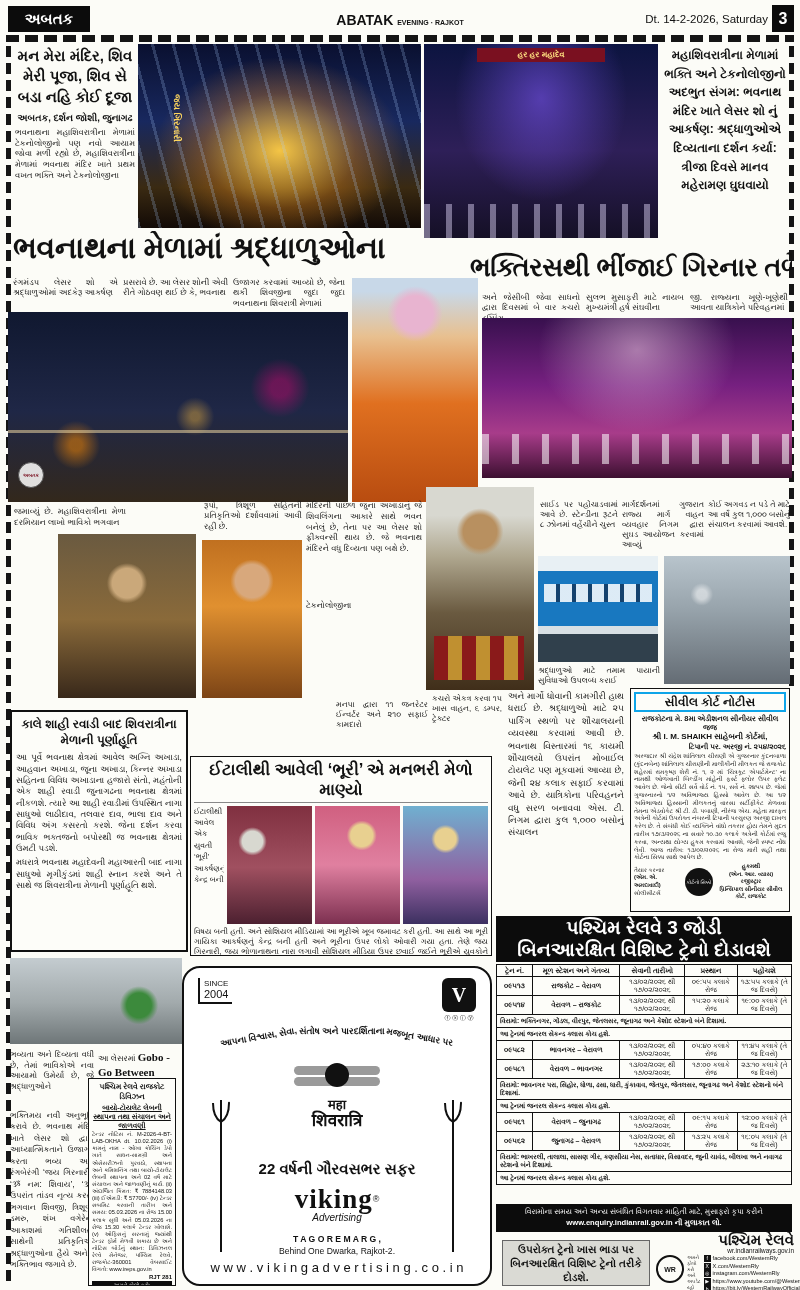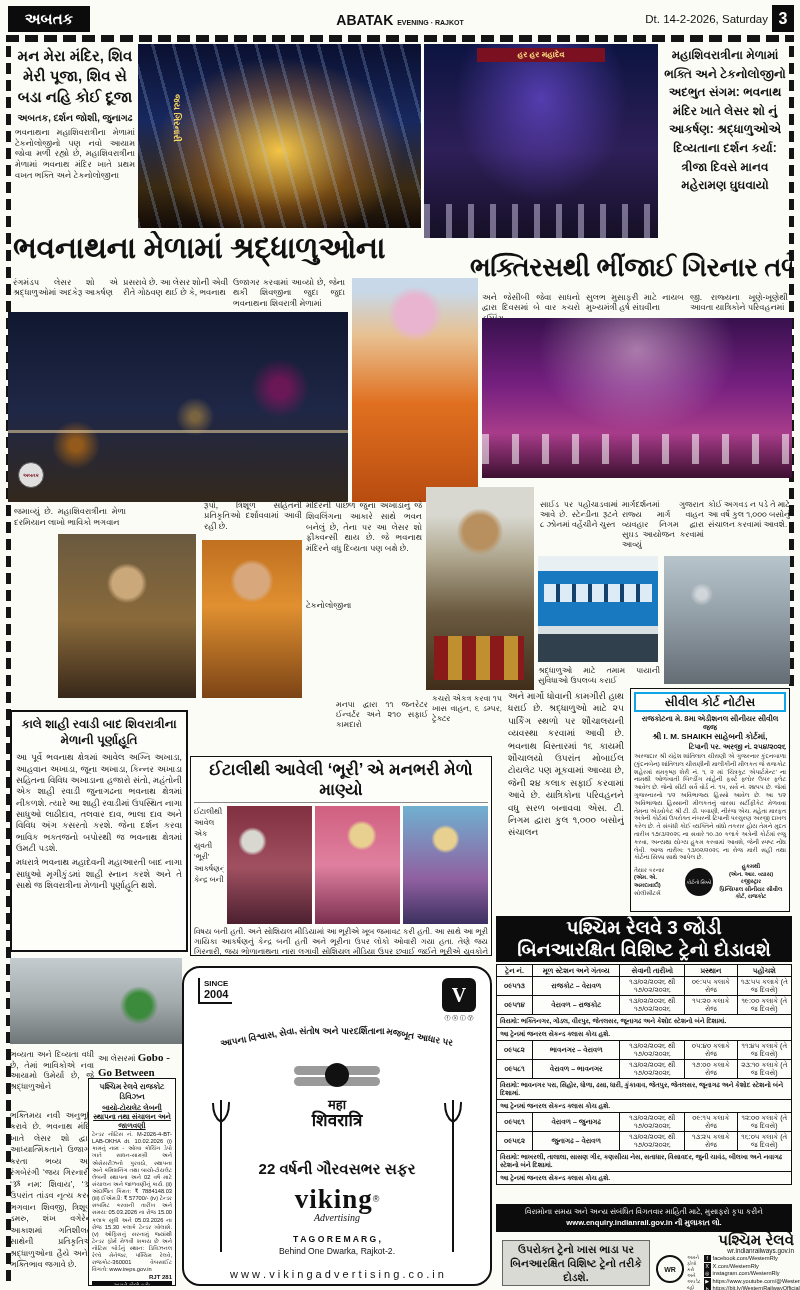--- a/index.html
+++ b/index.html
@@ -197,21 +197,21 @@
   <div class="abs thinbox" style="left:88px;top:1078px;width:88px;height:208px;box-sizing:border-box;padding:3px;overflow:hidden">
     <div class="b c" style="font-size:7.6px">પશ્ચિમ રેલવે રાજકોટ ડિવિઝન</div>
     <div class="b c" style="font-size:7.2px;text-decoration:underline;margin:1px 0">બાયો-ટોયલેટ લેબની સ્થાપના તથા સંચાલન અને જાળવણી</div>
     <div class="j" style="font-size:5.7px;line-height:1.25">ટેન્ડર નોટિસ નં. M-2026-4-BT-LAB-OKHA dt. 10.02.2026 (i) કામનું નામ - ઓખા કોચિંગ ડેપો ખાતે સાધન-સામગ્રી અને એસેસરીઝનો પુરવઠો, સ્થાપના અને કમિશનિંગ તથા બાયો-ટોયલેટ લેબની સ્થાપના અને 02 વર્ષ માટે સંચાલન અને જાળવણીનું કાર્ય. (ii) અંદાજિત કિંમત: ₹ 7884148.03 (iii) ઈએમડી: ₹ 57700/- (iv) ટેન્ડર સબમિટ કરવાની તારીખ અને સમય: 05.03.2026 ના રોજ 15.00 કલાક સુધી અને 05.03.2026 ના રોજ 15.30 કલાકે ટેન્ડર ખોલાશે. (v) ઓફિસનું સરનામું જ્યાંથી ટેન્ડર ફોર્મ મેળવી શકાય છે અને નોટિસ બોર્ડનું સ્થાન: ડિવિઝનલ રેલ્વે મેનેજર, પશ્ચિમ રેલવે, રાજકોટ-360001 વેબસાઈટ વિગતો: www.ireps.gov.in</div>
     <div class="b" style="font-size:6px;text-align:right">RJT 281</div>
     <div class="blackbar c" style="font-size:5.4px;padding:1px 0;margin-top:1px">અમને ફોલો કરો: facebook.com/WesternRlyRjt</div>
   </div>
 
   <div class="abs" style="left:182px;top:966px;width:310px;height:320px;border:2px solid #111;border-radius:18px;
        background:#fff;box-sizing:border-box;overflow:hidden">
-    <div class="abs" style="left:14px;top:10px;font-size:8px;font-weight:bold;border-left:2px solid #111;border-bottom:2px solid #111;padding:1px 4px 2px 4px">
+    <div class="abs" style="left:14px;top:10px;font-size:8px;font-weight:normal;border-left:2px solid #111;border-bottom:2px solid #111;padding:1px 4px 2px 4px">
       <span>SINCE</span><br>
       <span style="font-size:11px">2004</span>
     </div>
     <div class="abs" style="right:14px;top:10px;width:34px;text-align:center">
       <div style="width:34px;height:34px;background:#111;border-radius:6px;color:#fff;font-weight:bold;font-size:20px;
                   display:flex;align-items:center;justify-content:center;font-family:'Liberation Serif','DejaVu Serif',serif">V</div>
       <div style="font-size:6px;margin-top:2px">ⓕ ⓧ ⓘ ⓨ</div>
     </div>
     <div class="abs c" style="left:0;top:58px;width:100%;font-size:9px;font-weight:bold">
       <span style="display:inline-block;transform:rotate(-10deg) translateY(6px)">આપના વિશ્વાસ, સેવા,</span>
@@ -229,26 +229,26 @@
     </div>
     <svg class="abs" style="left:26px;top:128px" width="22" height="158" viewBox="0 0 22 158">
       <path d="M11 4v22M3 7c0 10 3 16 8 19M19 7c0-0.5 0 0 0 0c0 10-3 16-8 19M11 26v130" stroke="#111" stroke-width="2" fill="none"></path>
     </svg>
     <svg class="abs" style="right:26px;top:128px" width="22" height="158" viewBox="0 0 22 158">
       <path d="M11 4v22M3 7c0 10 3 16 8 19M19 7c0-0.5 0 0 0 0c0 10-3 16-8 19M11 26v130" stroke="#111" stroke-width="2" fill="none"></path>
     </svg>
     <div class="abs c b" style="left:0;top:192px;width:100%;font-size:15px">22 વર્ષની ગૌરવસભર સફર</div>
     <div class="abs c" style="left:0;top:216px;width:100%">
       <span class="b" style="font-size:27px;letter-spacing:1px;font-family:'Liberation Serif','DejaVu Serif',serif">viking</span><span style="font-size:9px;vertical-align:super">®</span>
-      <div style="font-size:10px;font-style:italic;font-family:Liberation Serif, serif;margin-top:-3px">Advertising</div>
+      <div style="font-size:10px;font-style:italic;font-family:Liberation Sans, sans-serif;margin-top:-3px">Advertising</div>
     </div>
     <div class="abs c" style="left:0;top:266px;width:100%;line-height:1.35">
       <div class="b" style="font-size:8.6px">T A G O R E   M A R G ,</div>
       <div style="font-size:8.6px">Behind One Dwarka, Rajkot-2.</div>
-      <div style="font-size:11px;margin-top:10px">w w w . v i k i n g a d v e r t i s i n g . c o . i n</div>
+      <div style="font-size:13px;margin-top:2px">w w w . v i k i n g a d v e r t i s i n g . c o . i n</div>
     </div>
   </div>
 
   <div class="abs blackbar c b" style="left:496px;top:916px;width:296px;height:46px;font-size:19px;line-height:1.15;
        display:flex;flex-direction:column;justify-content:center">
     <span>પશ્ચિમ રેલવે 3 જોડી</span>
     <span>બિનઆરક્ષિત વિશિષ્ટ ટ્રેનો દોડાવશે</span>
   </div>
 
   <table class="rt abs" style="left:496px;top:964px">

